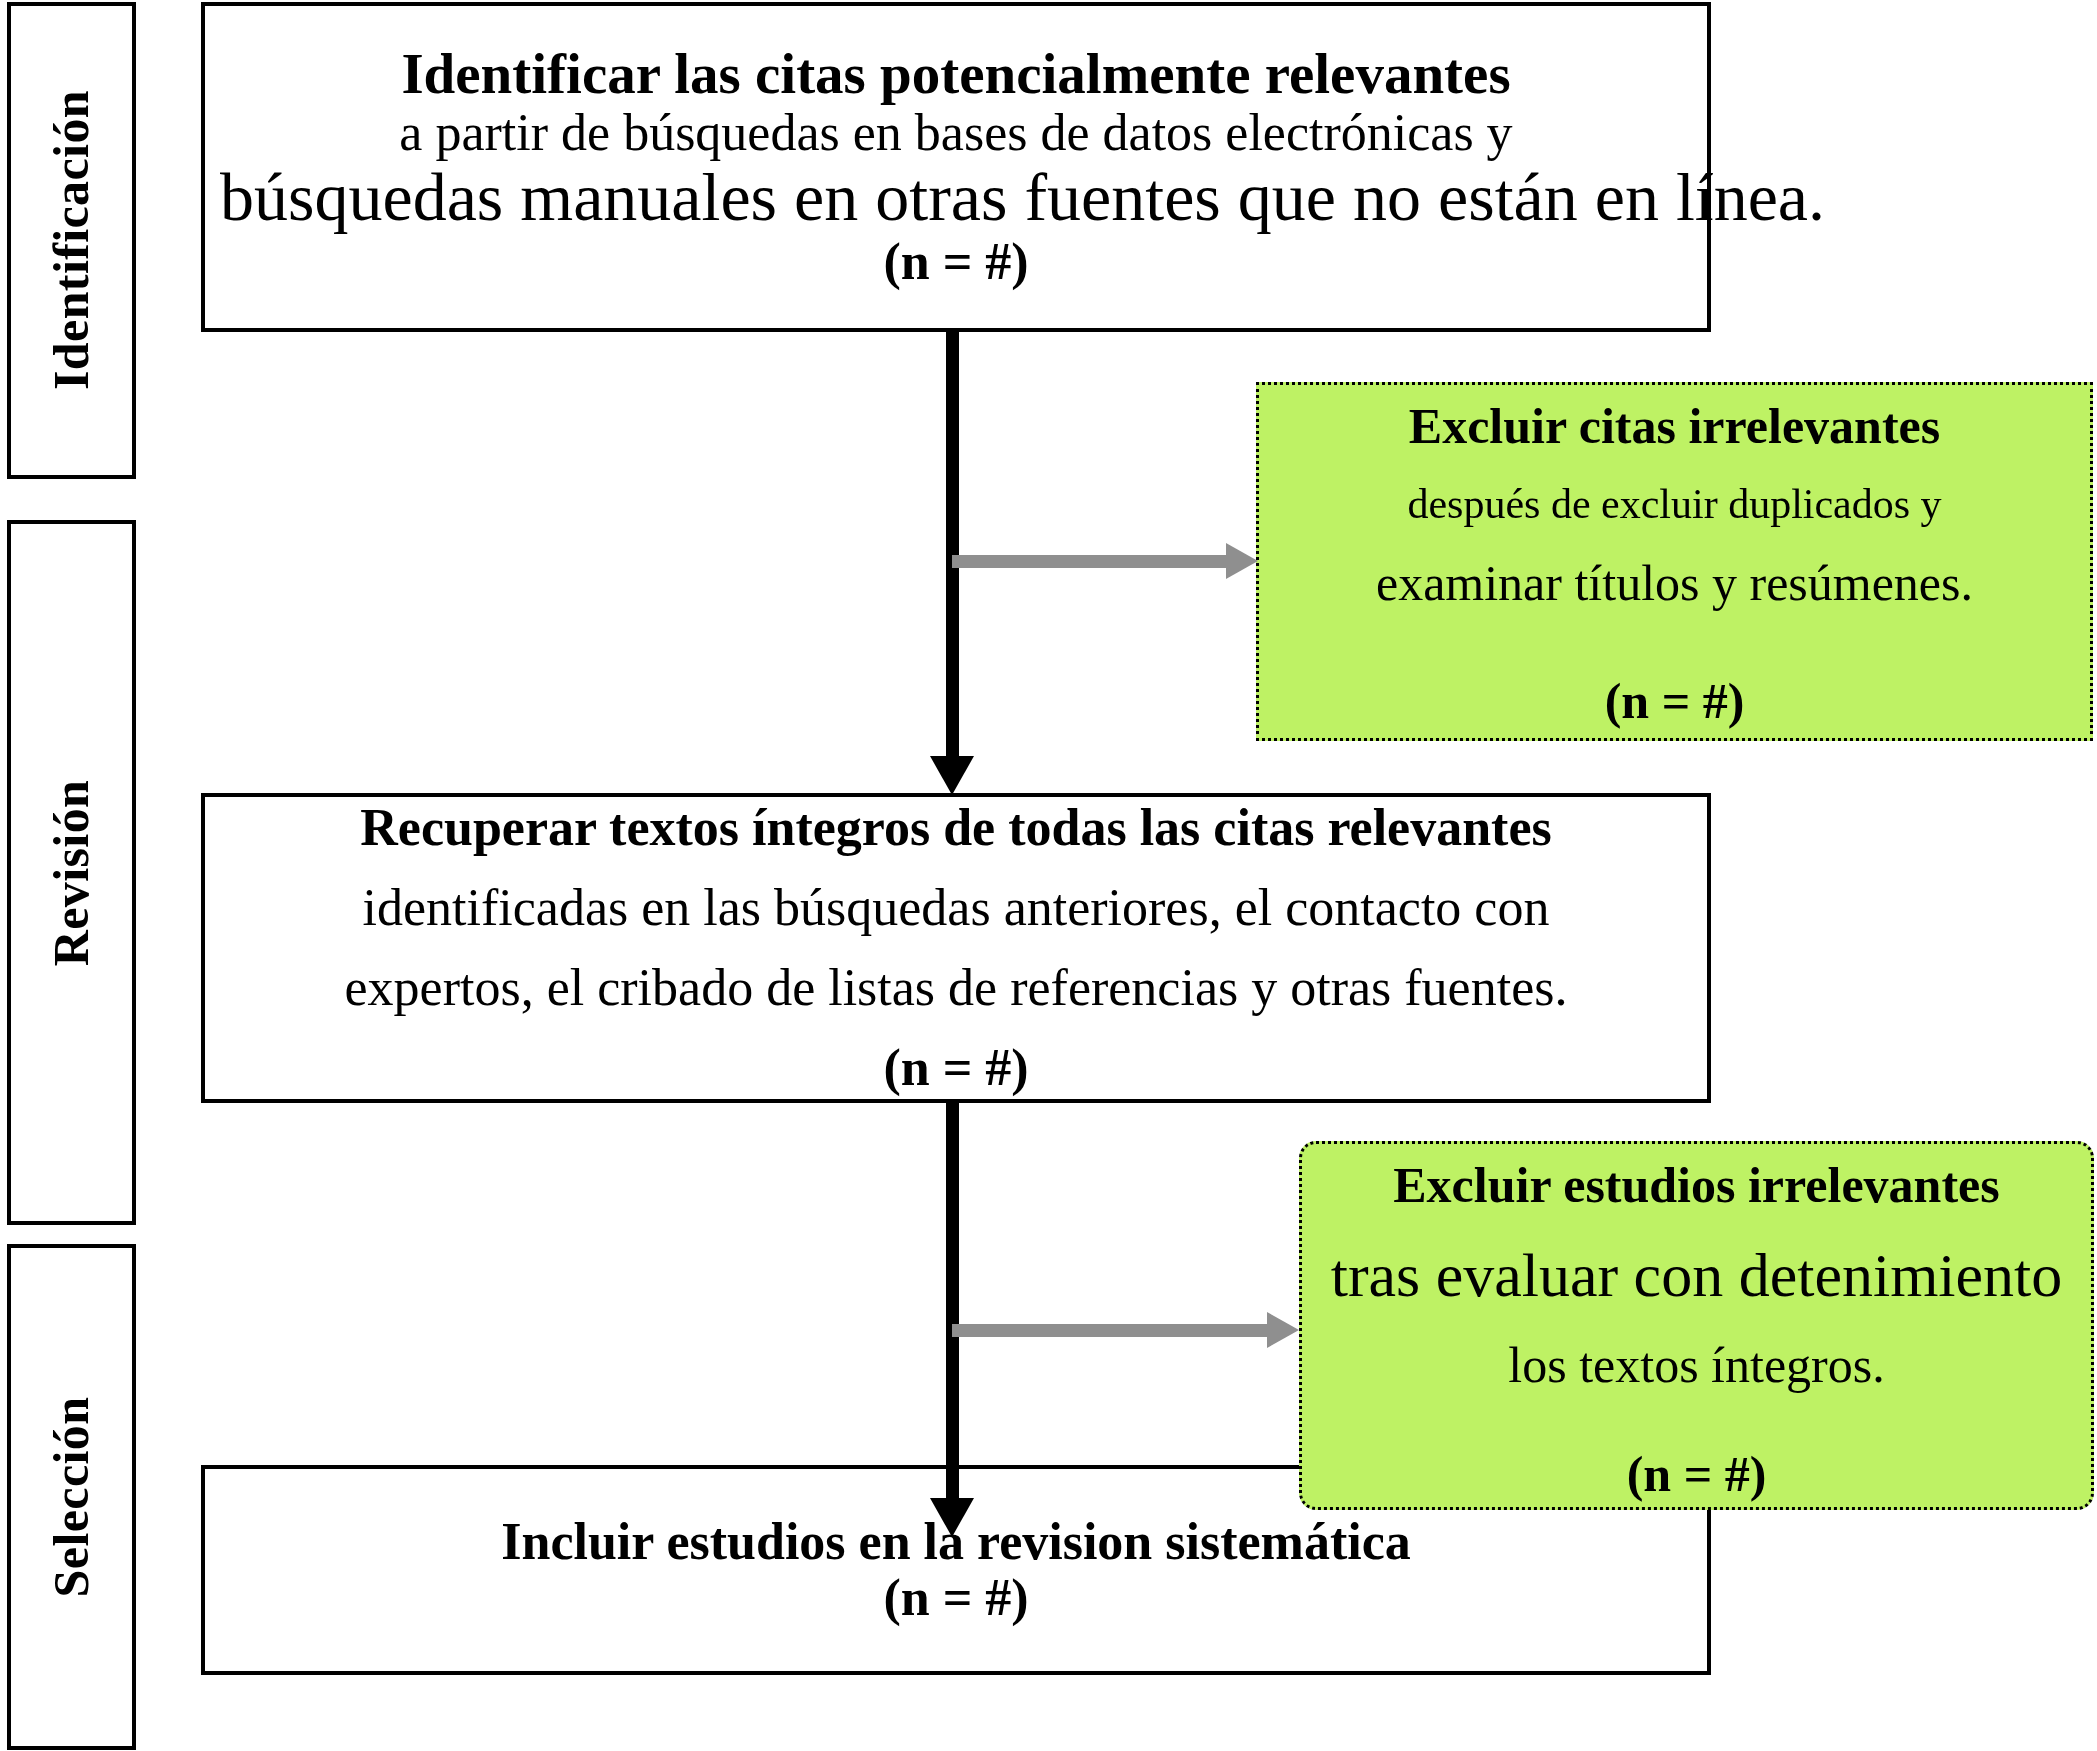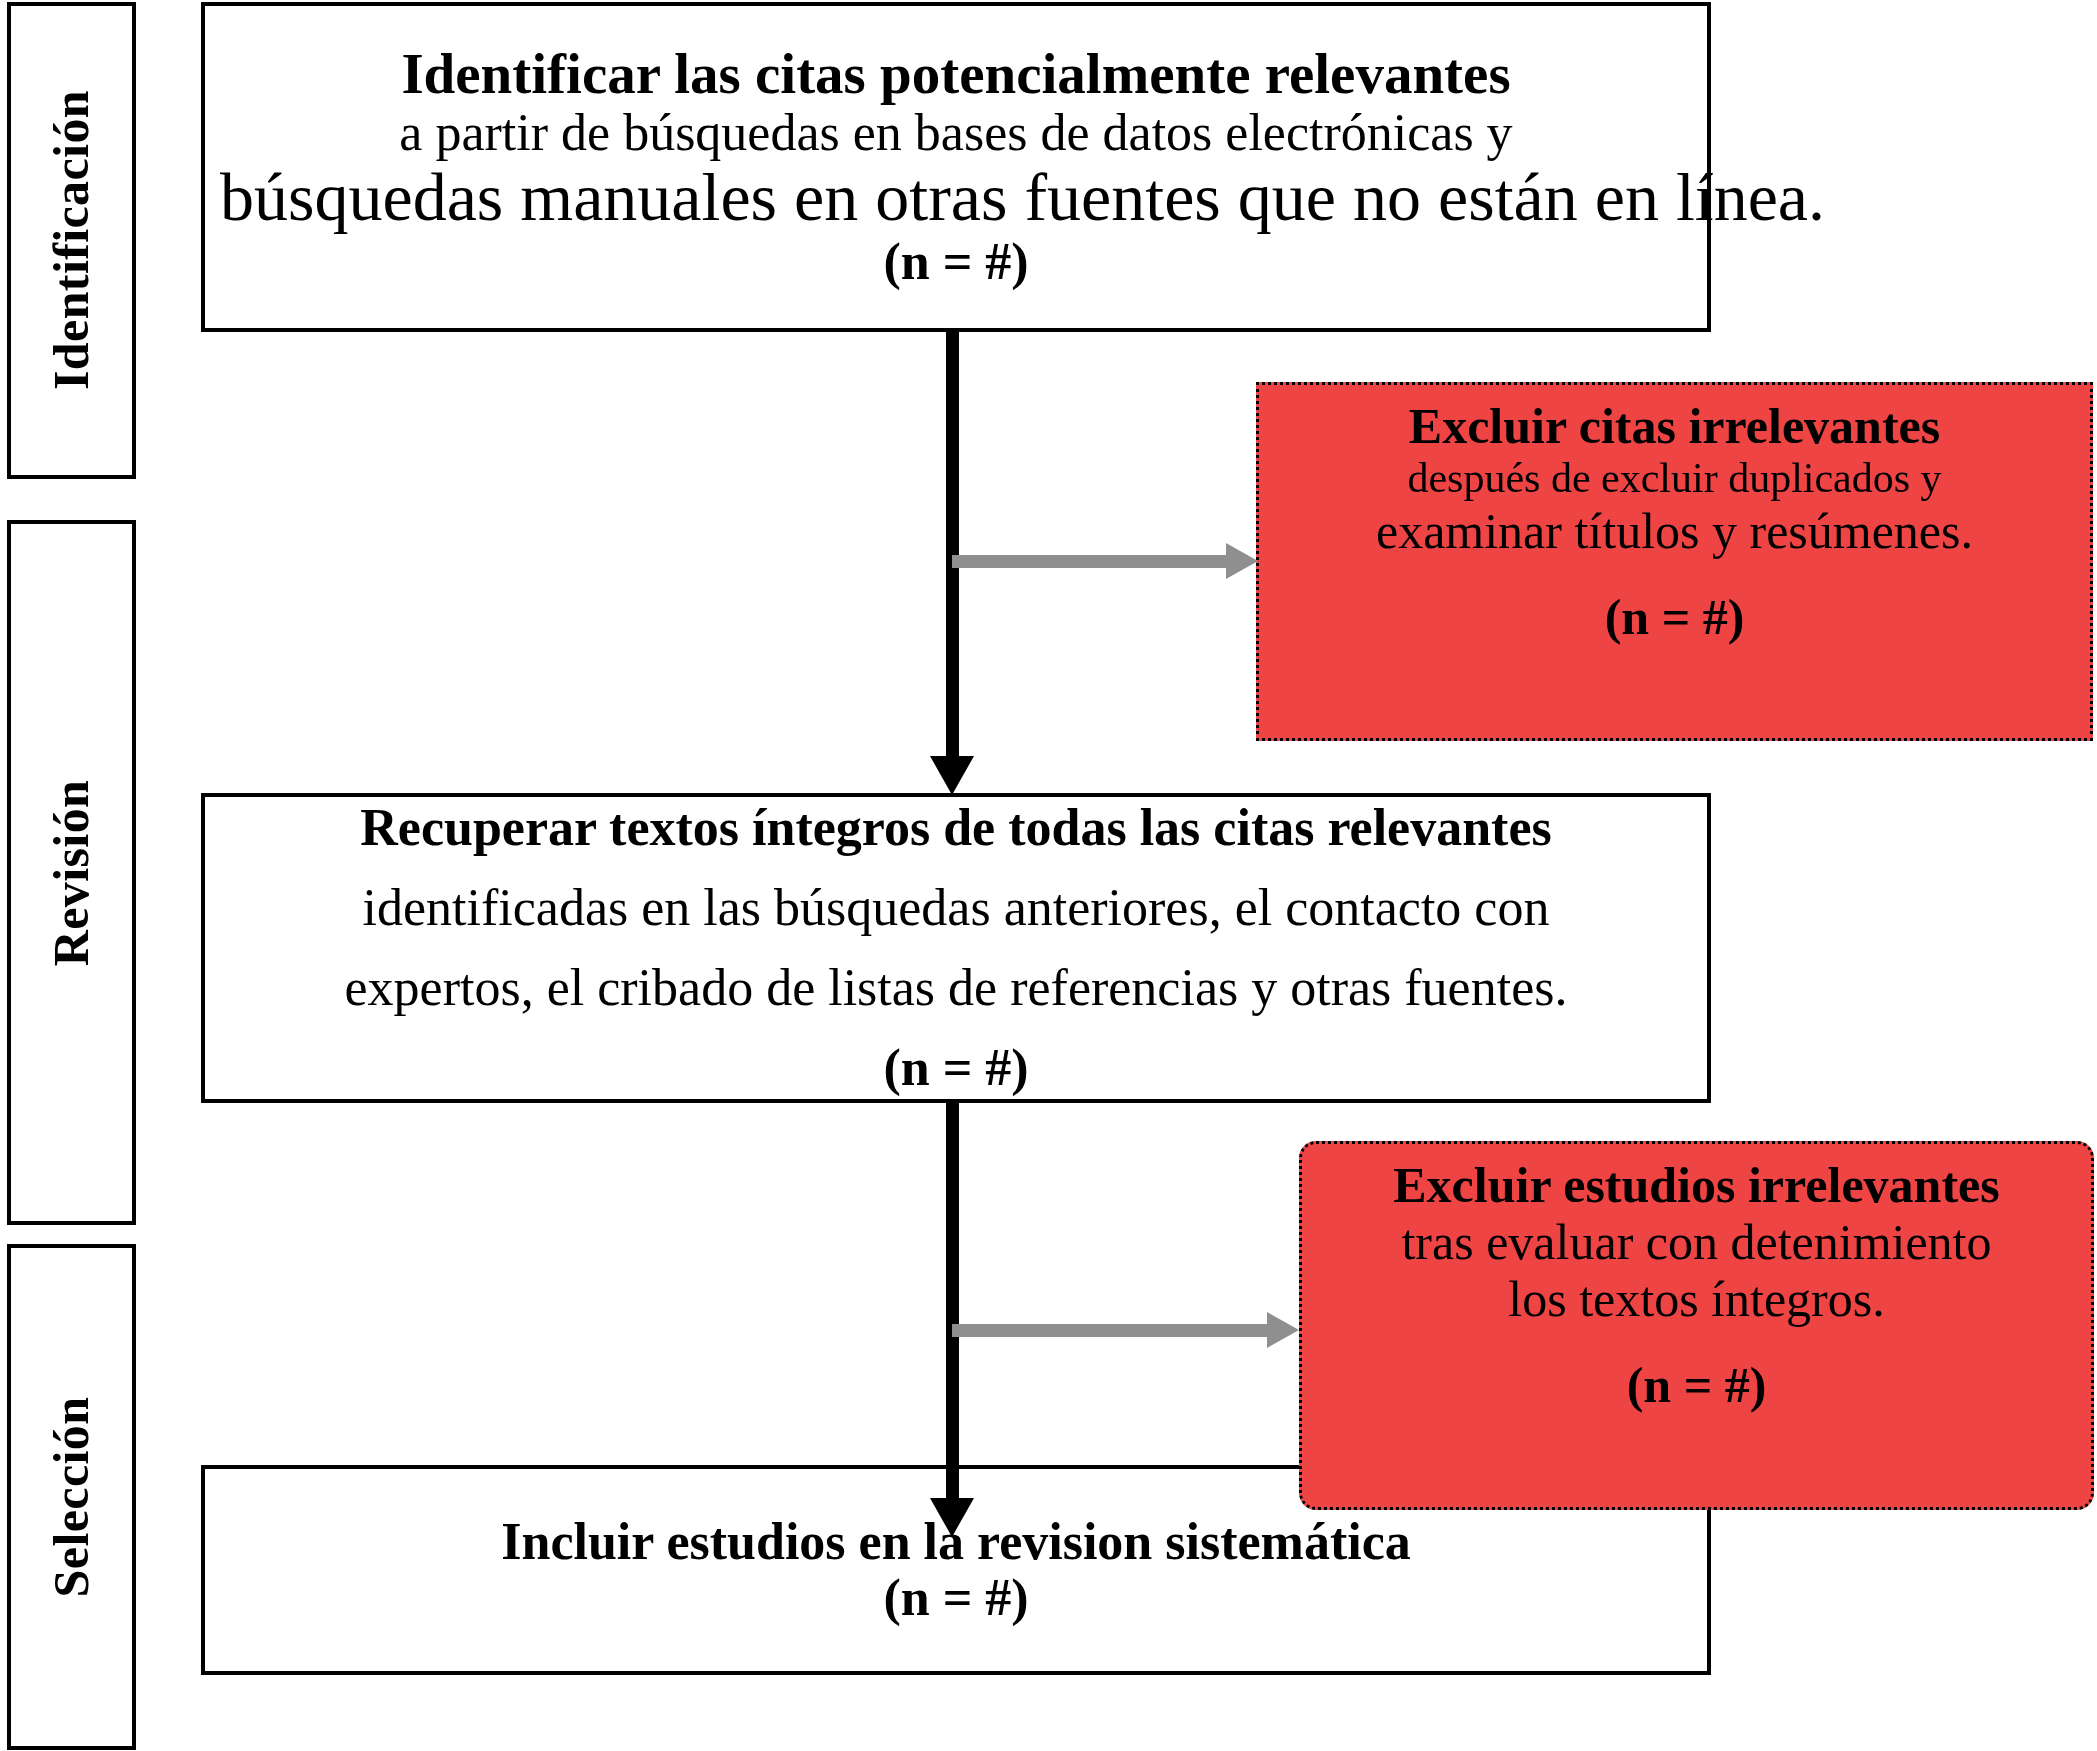--- a/index.html
+++ b/index.html
@@ -57,29 +57,30 @@
     line-height: 1.08;
     white-space: nowrap;
   }
   .main-box .line.b { font-weight: bold; }
   .main-box .line.n { font-weight: bold; }
 
   
   .excl-box {
     position: absolute;
     box-sizing: border-box;
-    background: #ef4444;
+    background: #bef264;
     border: 3.4px dotted #000000;
     display: flex;
     flex-direction: column;
     align-items: center;
     justify-content: flex-start;
     text-align: center;
     color: #000000;
     padding: 13.4px 17px 8.4px 17px;
+    gap: 26px;
   }
   .excl-box .line {
     display: block;
     width: 100%;
     font-size: 50px;
     line-height: 1.14;
     white-space: nowrap;
   }
   .excl-box .line.b { font-weight: bold; }
   .excl-box .line.gap { height: 28.5px; }
@@ -169,21 +170,21 @@
   <div class="excl-box" style="left:1256px; top:382px; width:837px; height:359px;">
     <span class="line b" style="font-size: 50px;">Excluir citas irrelevantes</span>
     <span class="line" style="font-size: 42px;">después de excluir duplicados y</span>
     <span class="line" style="font-size: 50px;">examinar títulos y resúmenes.</span>
     <span class="line gap"></span>
     <span class="line n" style="font-size: 50px;">(n = #)</span>
   </div>
 
   <div class="excl-box" style="left:1299px; top:1141px; width:795px; height:369px;border-radius:17px;">
     <span class="line b" style="font-size: 50px;">Excluir estudios irrelevantes</span>
-    <span class="line" style="font-size: 50px;">tras evaluar con detenimiento</span>
+    <span class="line" style="font-size: 62px;">tras evaluar con detenimiento</span>
     <span class="line" style="font-size: 50px;">los textos íntegros.</span>
     <span class="line gap"></span>
     <span class="line n" style="font-size: 50px;">(n = #)</span>
   </div>
 
   <div class="v-arrow" style="left:946px; top:330px;">
     <div class="shaft" style="height:428px;"></div>
     <div class="head" style="top:426px;"></div>
   </div>
 

